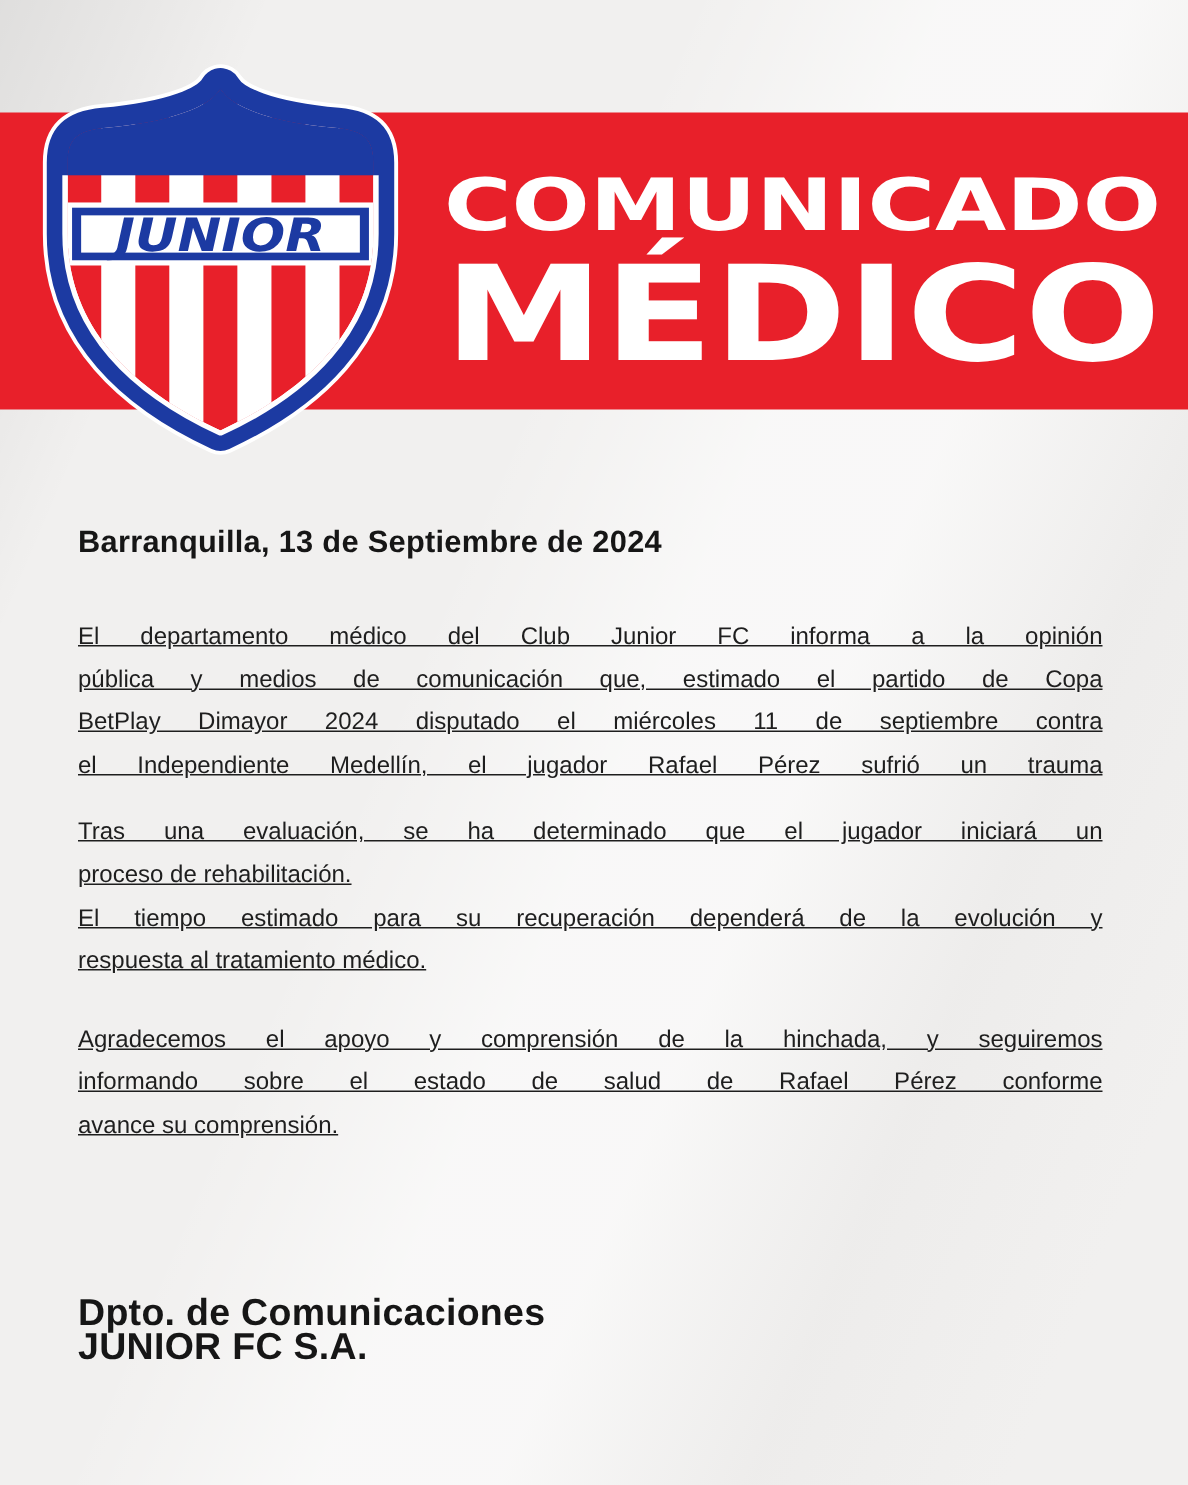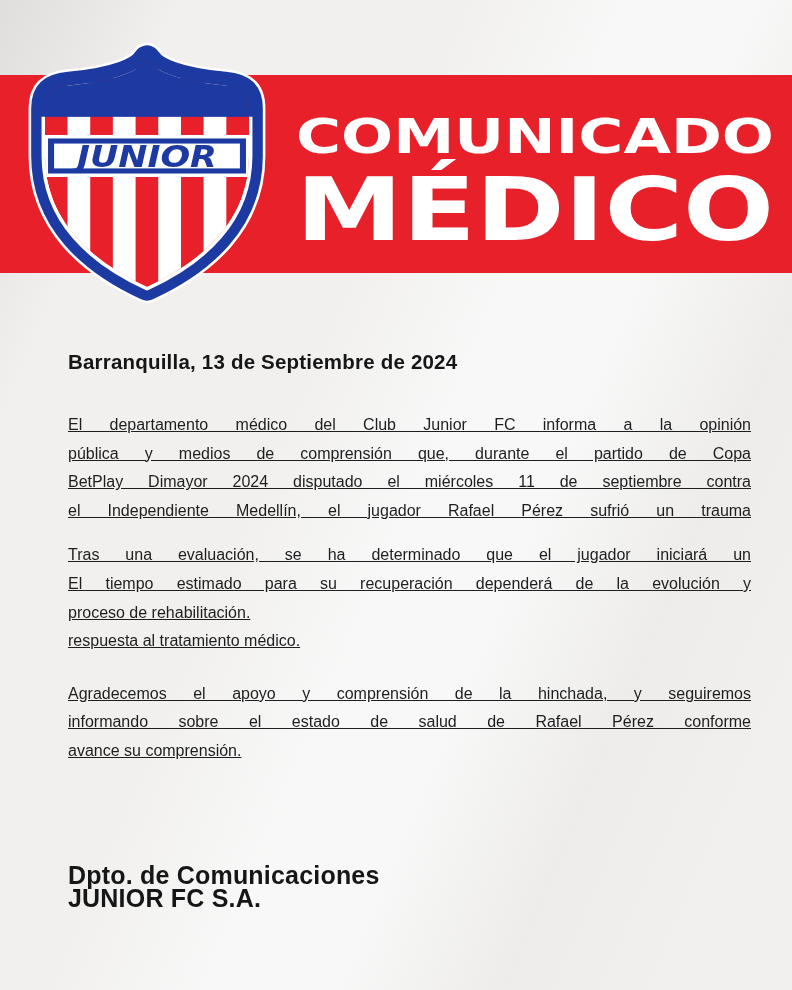--- a/index.html
+++ b/index.html
@@ -27,21 +27,21 @@
   .title-svg {
     position: absolute; left: 295px; top: 104px;
     z-index: 3;
   }
   .crest-svg {
     position: absolute; left: 26px; top: 42px;
     width: 242px; height: 262px;
     z-index: 4;
   }
   .letter {
-    position: absolute; left: 68px; top: 350px; width: 683px;
+    position: absolute; left: 52px; top: 350px; width: 683px;
     z-index: 3;
     color: #1e1e1e;
   }
   .date-line {
     font-family: "Liberation Sans", sans-serif;
     font-weight: bold; font-size: 20.5px; line-height: 24px;
     letter-spacing: 0.2px;
     color: #161616;
     margin: 0 0 37px 0;
   }
@@ -119,29 +119,29 @@
       <text x="140" y="147" text-anchor="middle" font-family="DejaVu Sans, sans-serif" font-weight="bold" font-style="italic" font-size="36" fill="#1c3aa2" textLength="162" lengthAdjust="spacingAndGlyphs">JUNIOR</text>
     </g>
   </svg>
 
   <div class="letter">
 
     <div class="date-line">Barranquilla, 13 de Septiembre de 2024</div>
 
     <div class="para p1">
       <div class="ln j">El departamento médico del Club Junior FC informa a la opinión</div>
-      <div class="ln j">pública y medios de comprensión que, durante el partido de Copa</div>
+      <div class="ln j">pública y medios de comunicación que, estimado el partido de Copa</div>
       <div class="ln j">BetPlay Dimayor 2024 disputado el miércoles 11 de septiembre contra</div>
       <div class="ln j">el Independiente Medellín, el jugador Rafael Pérez sufrió un trauma</div>
     </div>
 
     <div class="para p2">
       <div class="ln j">Tras una evaluación, se ha determinado que el jugador iniciará un</div>
+      <div class="ln">proceso de rehabilitación.</div>
       <div class="ln j">El tiempo estimado para su recuperación dependerá de la evolución y</div>
-      <div class="ln">proceso de rehabilitación.</div>
       <div class="ln">respuesta al tratamiento médico.</div>
     </div>
 
     <div class="para p3">
       <div class="ln j">Agradecemos el apoyo y comprensión de la hinchada, y seguiremos</div>
       <div class="ln j">informando sobre el estado de salud de Rafael Pérez conforme</div>
       <div class="ln">avance su comprensión.</div>
     </div>
 
     <div class="signature">

